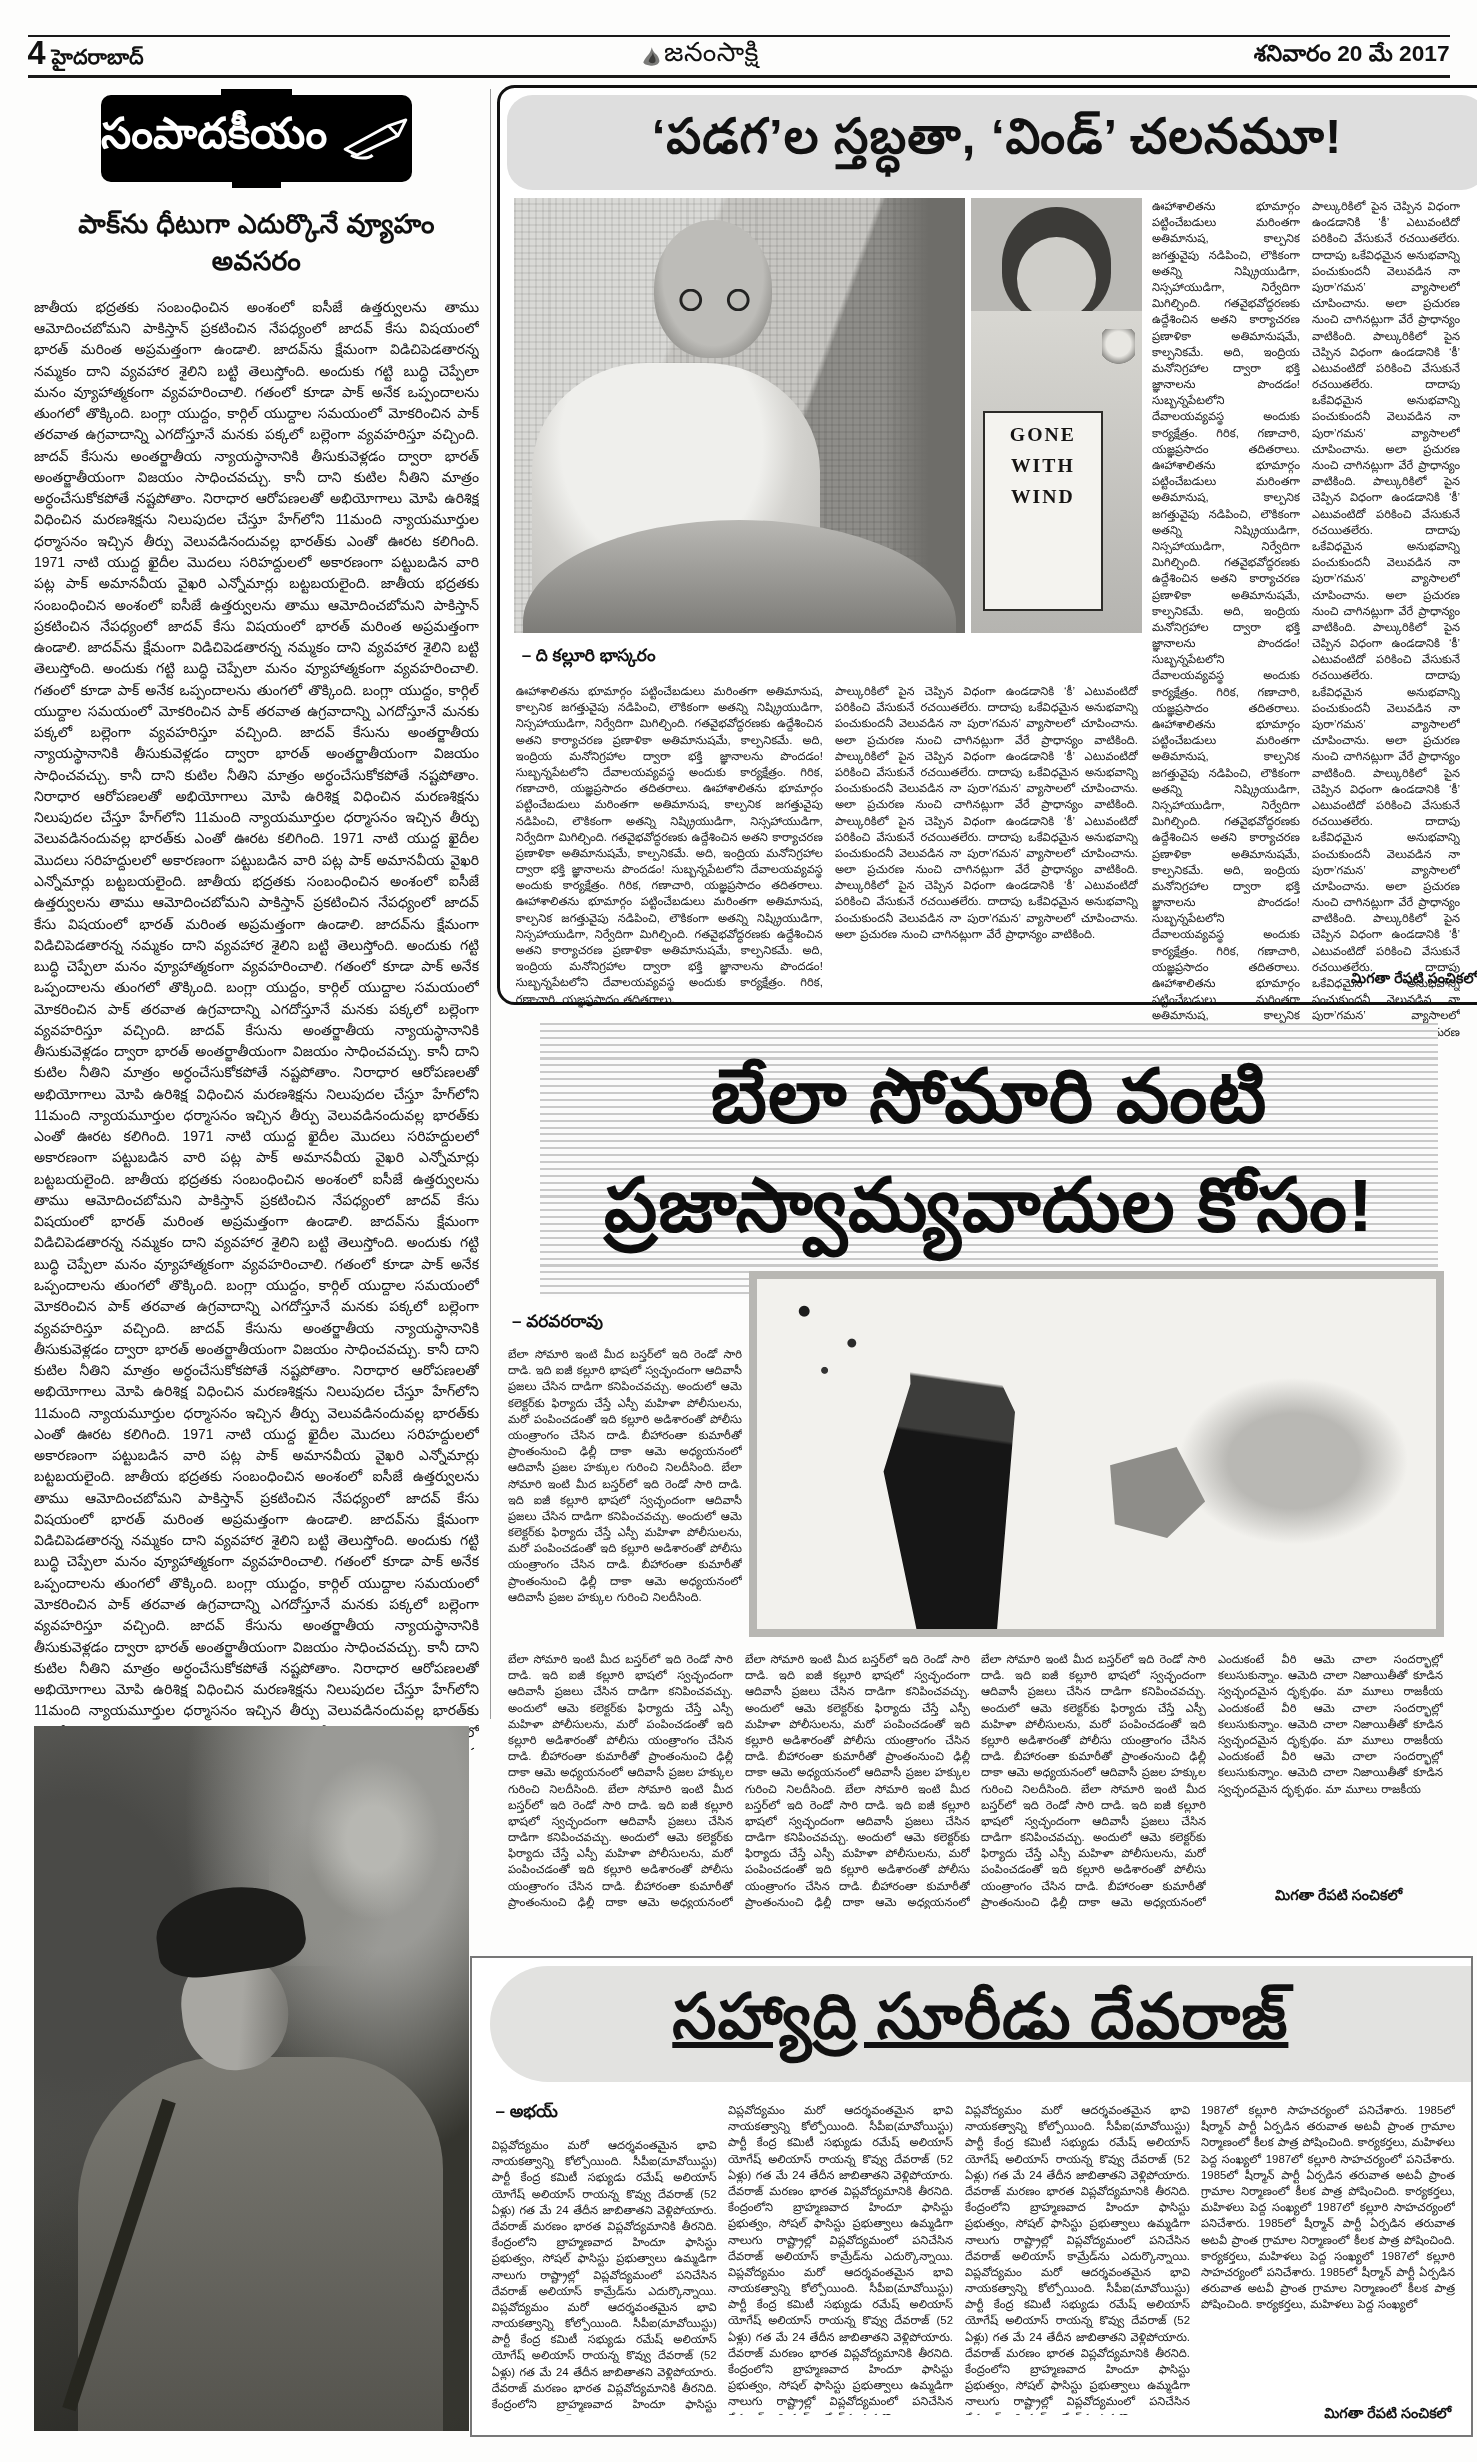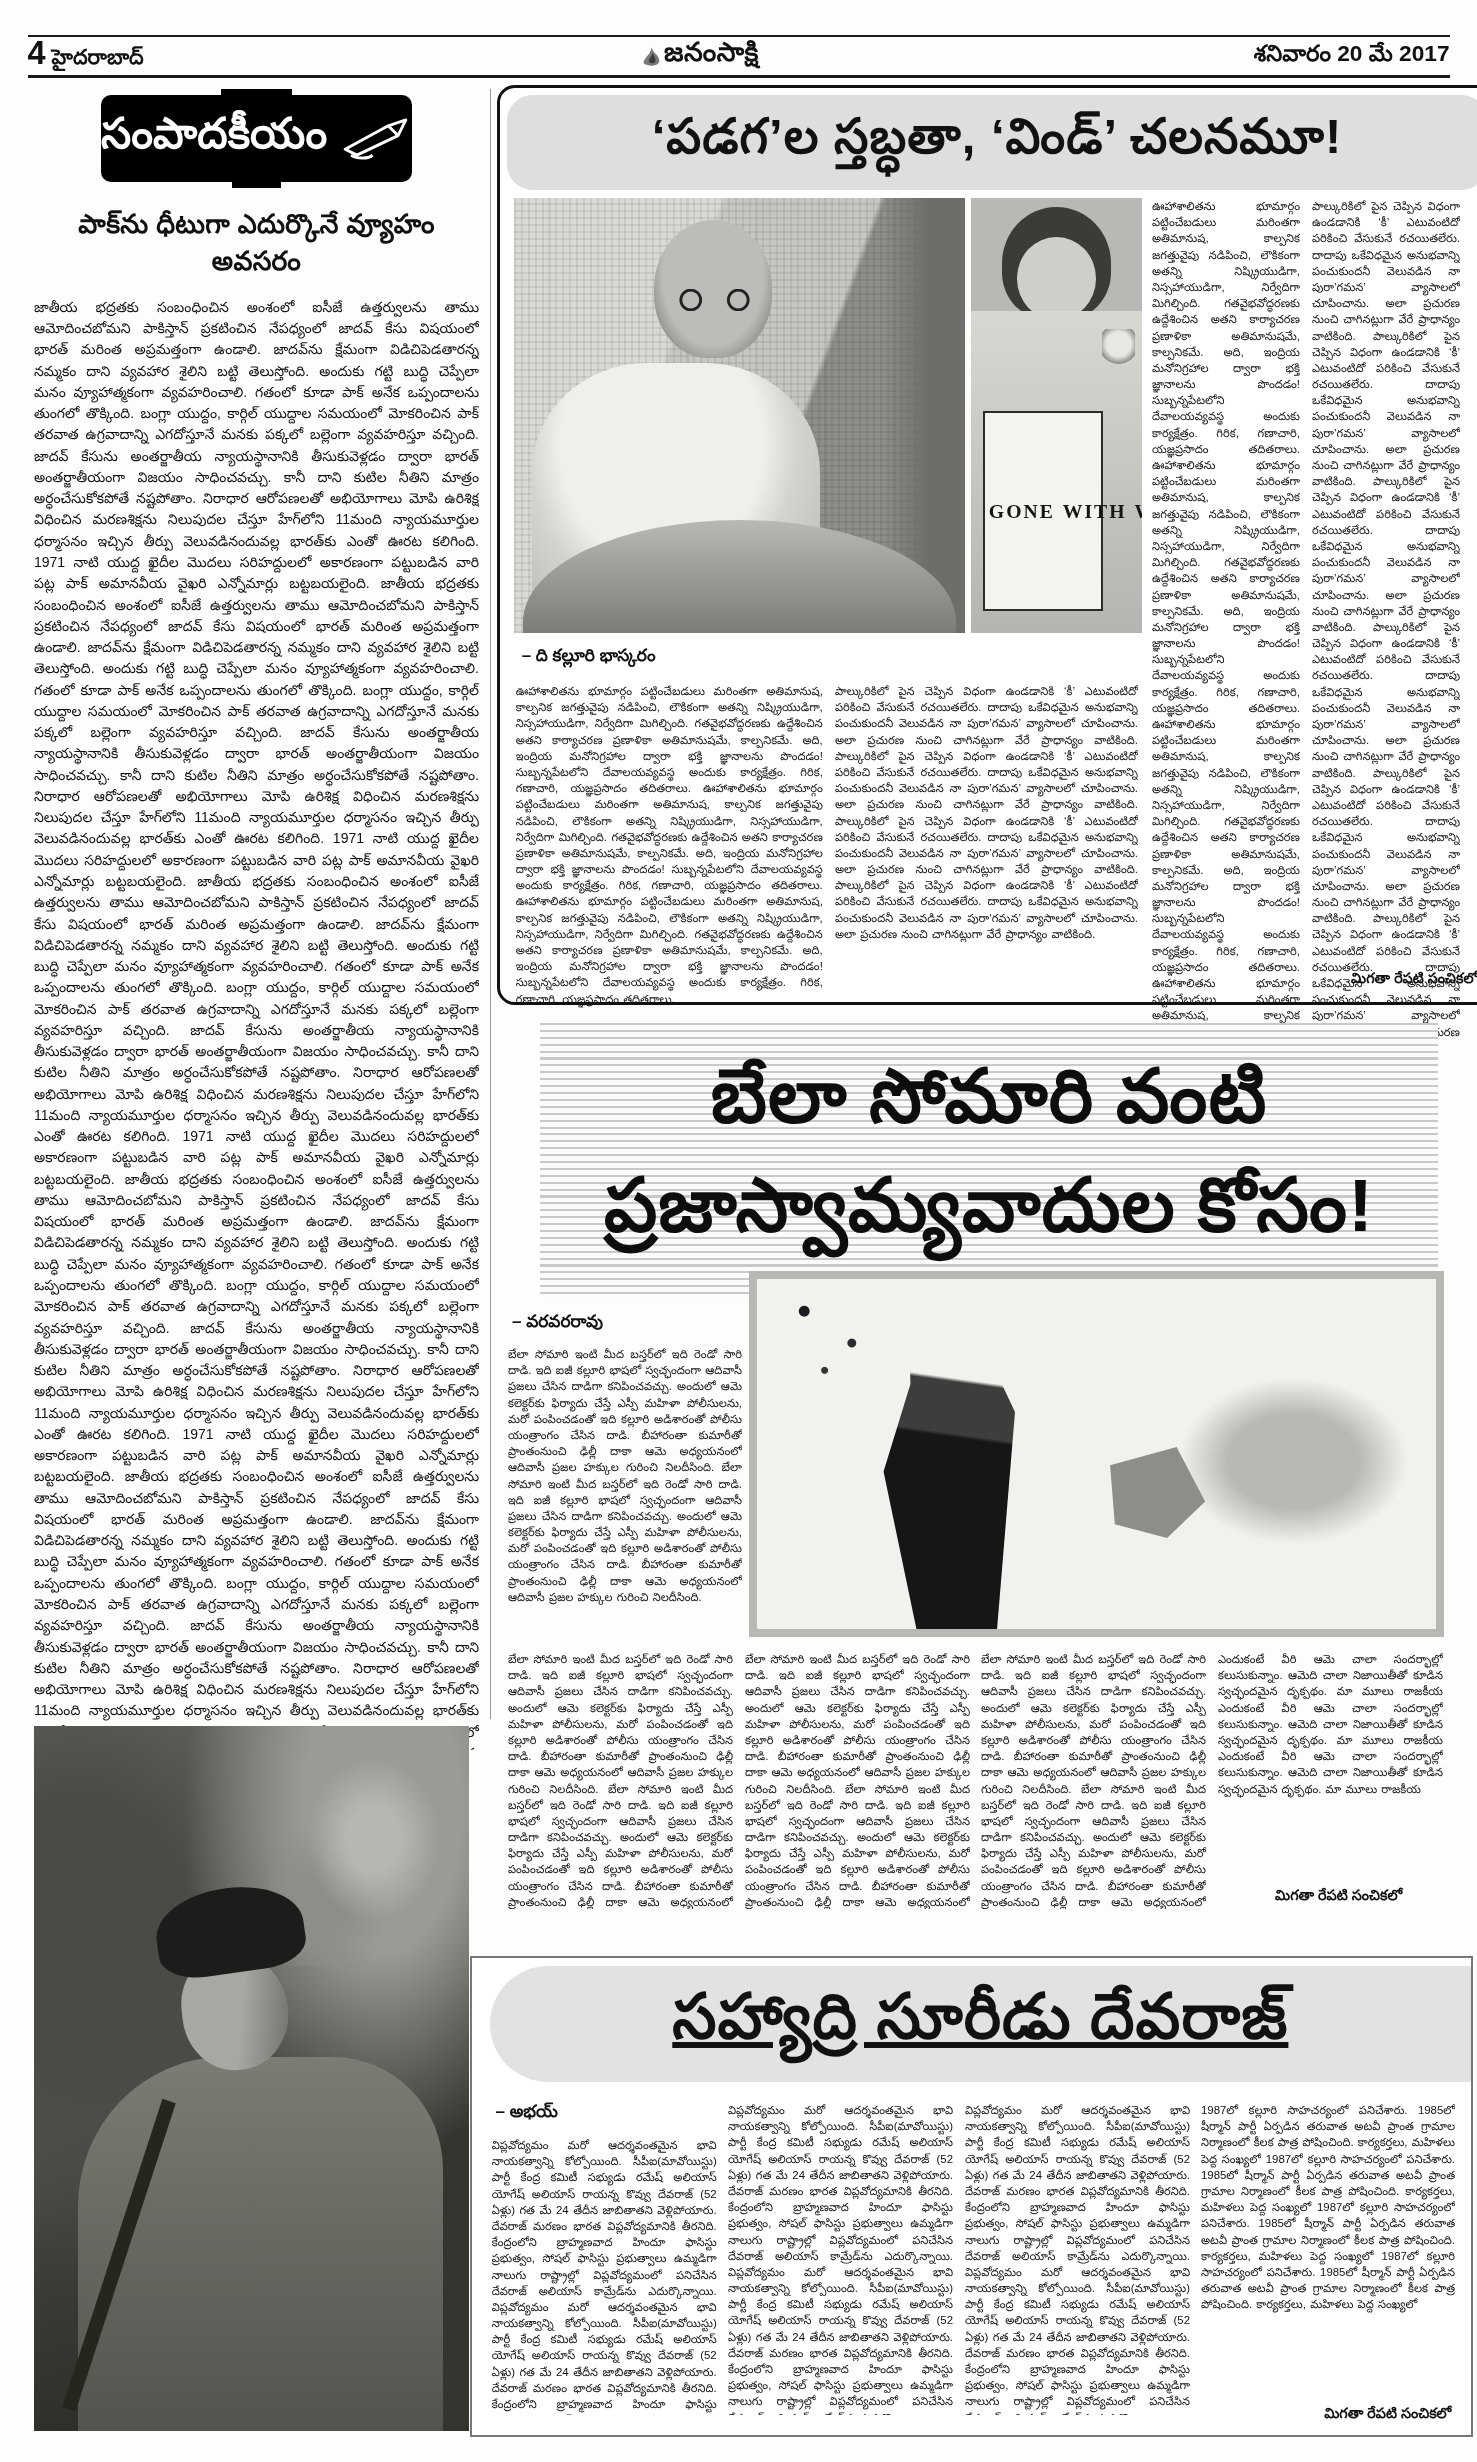--- a/index.html
+++ b/index.html
@@ -7,21 +7,21 @@
   body { font-family:"Liberation Sans", sans-serif; }
   .page { position:relative; width:1478px; height:2463px; background:#fdfdfc; margin:0 auto; overflow:hidden; color:#111; }
 
   
   .top-rule-1 { position:absolute; left:27.6px; top:35px; width:1422px; height:2px; background:#1a1a1a; }
   .top-rule-2 { position:absolute; left:27.6px; top:75px; width:1422px; height:3px; background:#1a1a1a; }
   .hdr { position:absolute; left:27.6px; top:39px; width:1422px; height:33px; display:flex; align-items:center; justify-content:space-between; }
   .hdr-left { display:flex; align-items:baseline; gap:5.9px; }
   .hdr-pageno { font-size:32.5px; font-weight:900; line-height:1; }
   .hdr-city { font-size:20.7px; font-weight:700; }
-  .hdr-logo { display:flex; align-items:center; gap:0; font-size:26.6px; font-weight:700; letter-spacing:0.5px; }
+  .hdr-logo { display:flex; align-items:center; gap:0; font-size:26.6px; font-weight:400; letter-spacing:0.5px; }
   .hdr-date { font-size:22.7px; font-weight:900; }
 
   
   .ed { position:absolute; left:34px; top:89px; width:445px; }
   .ed-banner { display:flex; height:99px; align-items:center;flex-direction:column; }
   .ed-stripes { background:repeating-linear-gradient(90deg,#000 0 12.8px,#fff 12.8px 24.6px); border-top:3px solid #000; border-bottom:3px solid #000; }
   .ed-stripes.l { width:71px; }
   .ed-stripes.r { width:49px; }
   .ed-title-box { flex:1; background:#000; color:#fff; border-radius:9.9px; margin:0 3.9px; display:flex; align-items:center; justify-content:center; gap:11.8px; }
   .ed-title { font-size:43px; font-weight:900; }
@@ -51,21 +51,21 @@
       radial-gradient(circle at 25% 50%, transparent 0 7.9px, #222 8.9px 10.8px, transparent 11.8px),
       radial-gradient(circle at 75% 50%, transparent 0 7.9px, #222 8.9px 10.8px, transparent 11.8px); }
   .pm-body { position:absolute; left:4%; top:38%; width:64%; height:62%; background:radial-gradient(ellipse at 45% 30%,#efefec 0 45%,#d4d3cf 60%,#b2b1ad 100%); border-radius:40% 40% 0 0; }
   .pm-arm { position:absolute; left:2%; bottom:0; width:96%; height:26%; background:linear-gradient(#b9b8b4,#7c7b77); border-radius:50% 50% 0 0 / 90% 90% 0 0; }
   .pm-dark { position:absolute; right:0; top:0; width:18%; height:100%; background:linear-gradient(90deg,transparent,#6e6d69 55%); }
   .photo-woman { left:471px; top:110px; width:171px; height:435px; background:linear-gradient(160deg,#b9b8b4 0 40%,#a3a29e 41% 100%); }
   .pw-hair { position:absolute; left:18%; top:2%; width:64%; height:26%; background:#3c3b38; border-radius:50% 50% 42% 42%; }
   .pw-face { position:absolute; left:27%; top:9%; width:46%; height:19%; background:#cfcec9; border-radius:50%; }
   .pw-dress { position:absolute; left:0; top:26%; width:100%; height:74%; background:linear-gradient(#d8d7d2,#b5b4b0); }
   .pw-flower { position:absolute; right:4%; top:30%; width:33px; height:43px; background:radial-gradient(circle at 50% 35%,#e8e7e2 0 38%,#8f8e8a 60%,transparent 62%); }
-  .pw-book { position:absolute; left:7%; bottom:5%; width:70%; height:46%; background:#f4f3ef; border:2px solid #2c2b28; padding:9.9px 3.9px; display:flex; flex-direction:row; gap:7.9px; align-items:center; }
+  .pw-book { position:absolute; left:7%; bottom:5%; width:70%; height:46%; background:#f4f3ef; border:2px solid #2c2b28; padding:9.9px 3.9px; display:flex; flex-direction:column; gap:7.9px; align-items:center; }
   .pw-book span { font-weight:900; font-size:19.7px; letter-spacing:2px; color:#161514; font-family:"Liberation Serif", serif; }
   .art-top-caption { position:absolute; left:21.7px; top:558px; }
   .at-colA { position:absolute; left:15.8px;  top:595px; width:307px; height:386px; }
   .at-colB { position:absolute; left:335px; top:595px; width:303px; height:386px; }
   .at-colC { position:absolute; left:652px; top:110px; width:148px; height:871px; }
   .at-colD { position:absolute; left:812px; top:110px; width:148px; height:839px; }
   .at-credit { position:absolute; right:15.8px; bottom:11.8px; }
 
   
   .art-mid-band { position:absolute; left:540px; top:1023px; width:898px; height:274px; background:repeating-linear-gradient(180deg,#c9c9c9 0 2px,#fbfbfb 2px 6.9px); display:flex; flex-direction:column; align-items:center; justify-content:center; gap:3.9px; }

